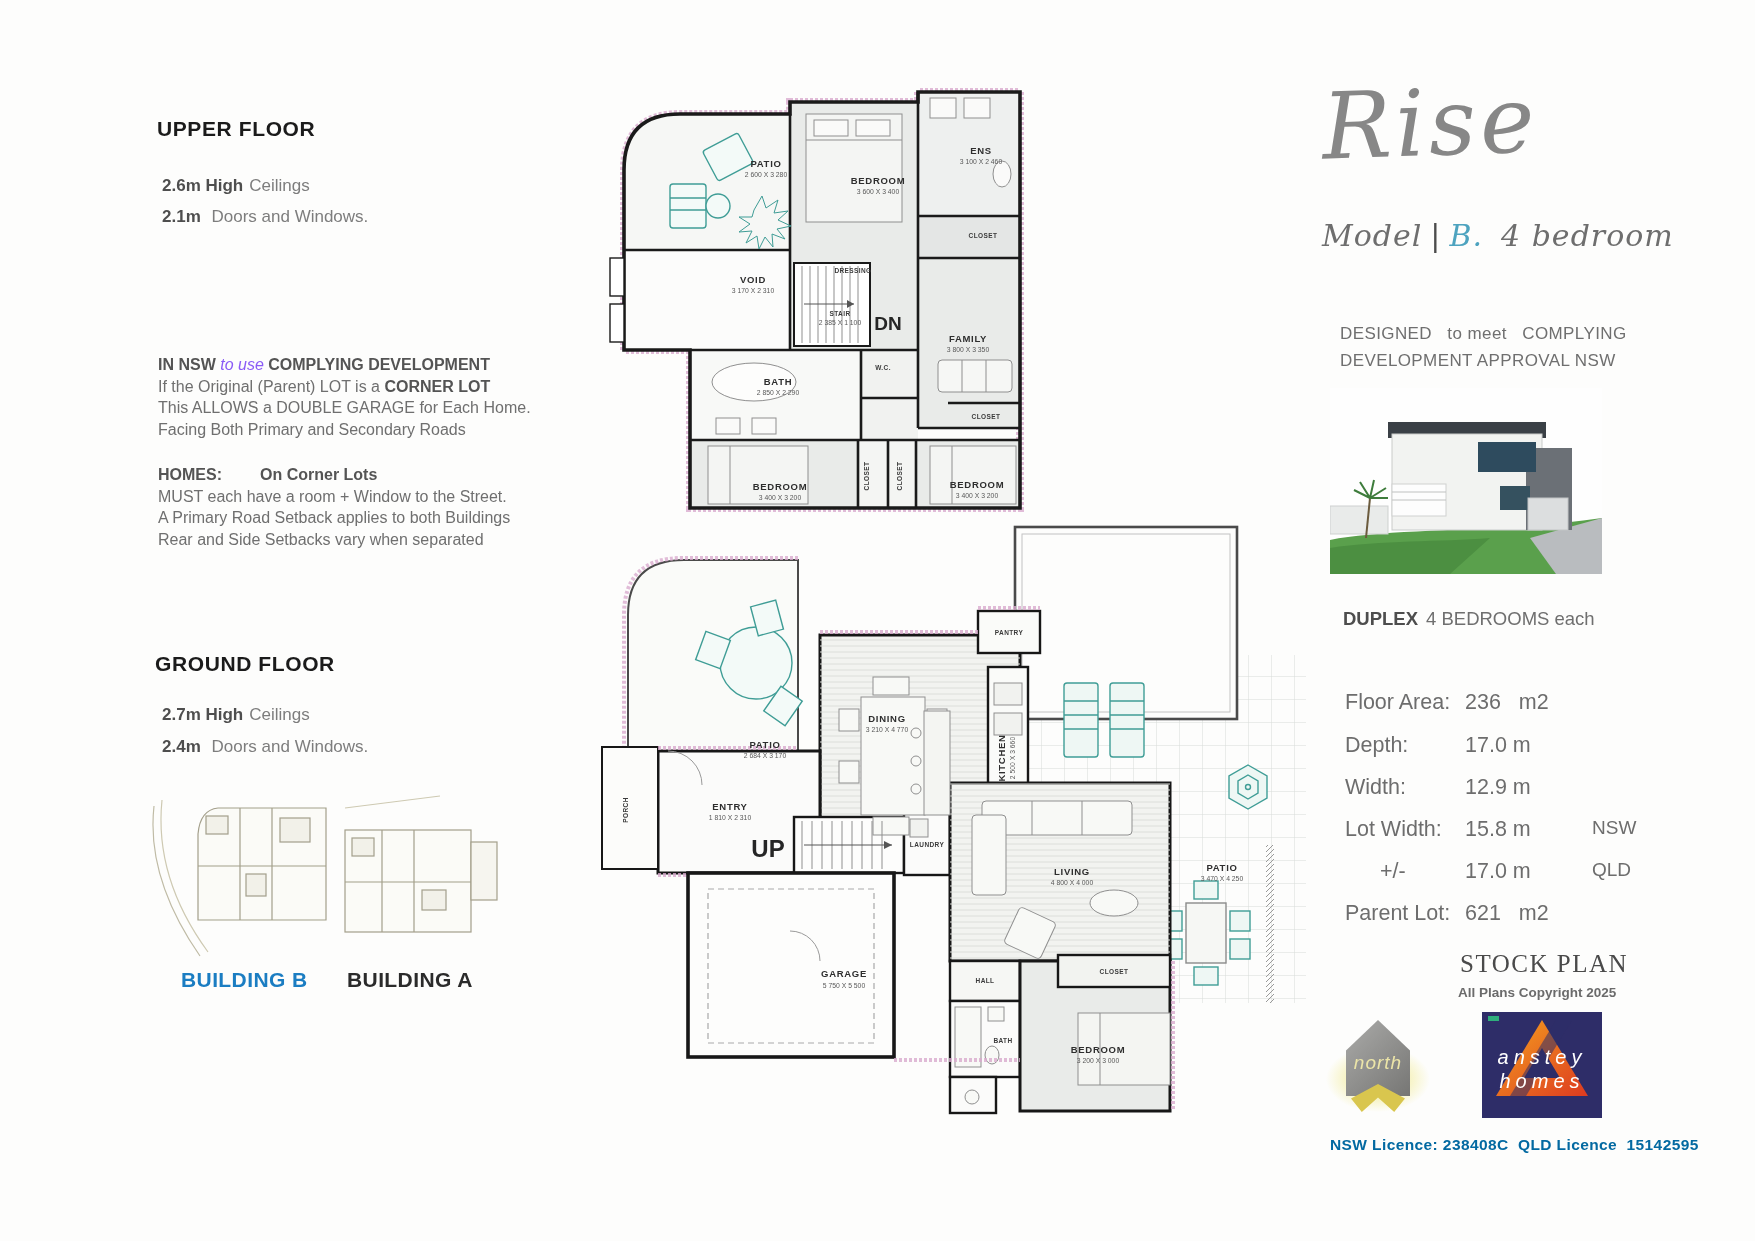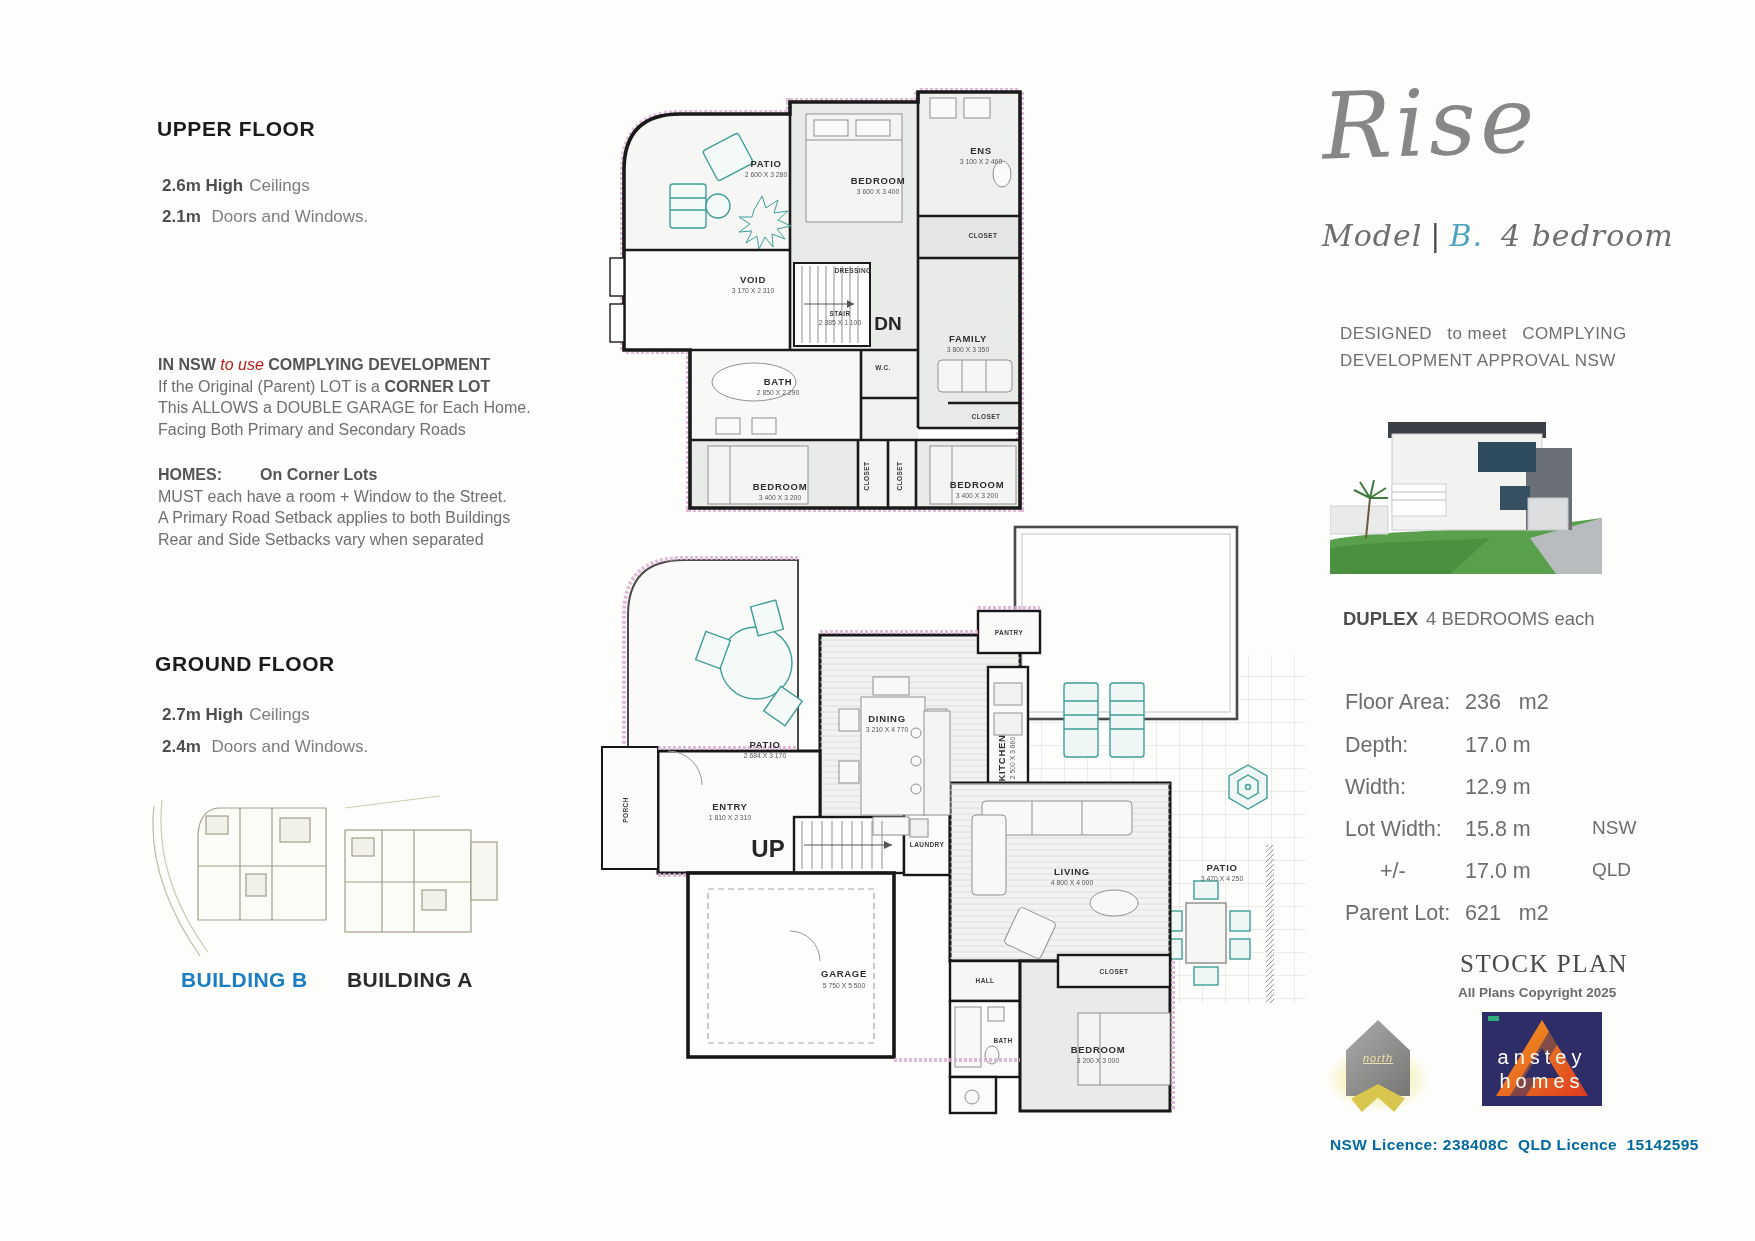--- a/index.html
+++ b/index.html
@@ -7,21 +7,21 @@
         font-family:"Liberation Sans",sans-serif;}
   .abs{position:absolute;}
   .pre{white-space:pre;}
 
   
   .floor-heading{font-size:21px;font-weight:600;color:#1b1b1b;letter-spacing:.6px;}
   .spec-line{font-size:17px;color:#7d7d7d;}
   .spec-line b{color:#4e4e4e;margin-right:6px;}
   .note{font-size:16px;line-height:21.5px;color:#6f6f6f;}
   .note b{color:#545454;}
-  .note i{color:#b91c1c;margin-top:29px;}
+  .note i{color:#8b5cf6;margin-top:29px;}
   .bldg-label{font-size:21px;font-weight:bold;letter-spacing:.4px;}
 
   
   .brand{font-family:"DejaVu Serif",serif;font-style:italic;font-size:92px;color:#878787;
          letter-spacing:4px;transform:rotate(-2deg);}
   .model-line{font-family:"DejaVu Serif",serif;font-style:italic;font-size:30px;color:#6e6e6e;letter-spacing:1px;}
   .model-line .bar{color:#4c4c4c;font-style:normal;margin:0 8px;}
   .model-line .variant{color:#4da3bf;margin-right:18px;}
   .designed{font-size:17px;line-height:27px;color:#6f6f6f;letter-spacing:.4px;}
   .duplex-line{font-size:18.5px;color:#6f6f6f;}
@@ -38,21 +38,21 @@
   .big{font:bold 24px "Liberation Sans",sans-serif;fill:#262626;text-anchor:middle;}
   .big2{font:bold 19px "Liberation Sans",sans-serif;fill:#262626;text-anchor:middle;}
 
   
   #north-logo .glow{position:absolute;left:6px;top:26px;width:104px;height:66px;border-radius:50%;
     background:radial-gradient(closest-side,#f3eda0,#f6f2bd 55%,rgba(246,242,189,0));}
   #north-logo .arrow{position:absolute;left:26px;top:0;width:64px;height:76px;
     background:linear-gradient(135deg,#ababa9,#767674);
     clip-path:polygon(50% 0,100% 40%,100% 100%,0 100%,0 40%);}
   #north-logo .ntext{position:absolute;left:26px;top:32px;width:64px;text-align:center;
-    font-style:italic;font-size:11px;color:#ece5a8;letter-spacing:1px;text-decoration:underline;}
+    font-style:italic;font-size:19px;color:#ece5a8;letter-spacing:1px;}
   #north-logo .chev{position:absolute;left:31px;top:64px;width:54px;height:28px;background:#d9c64e;
     clip-path:polygon(50% 0,100% 52%,80% 100%,50% 48%,20% 100%,0 52%);}
 
   
   #anstey-logo{background:#2e2d68;}
   #anstey-logo .atext{position:absolute;width:100%;text-align:center;color:#ffffff;
     font-size:20px;letter-spacing:5px;font-weight:500;z-index:2;}
   #anstey-logo .mark{position:absolute;left:6px;top:4px;width:11px;height:5px;background:#2fae7c;z-index:3;}
 </style>
 </head>
@@ -434,21 +434,21 @@
   <div class="abs stock" style="left:1460px;top:950px;">STOCK PLAN</div>
   <div class="abs copyright" style="left:1458px;top:985px;">All Plans Copyright 2025</div>
 
   <div id="north-logo" class="abs" style="left:1320px;top:1020px;width:116px;height:96px;">
     <div class="glow"></div>
     <div class="arrow"></div>
     <div class="ntext">north</div>
     <div class="chev"></div>
   </div>
 
-  <div id="anstey-logo" class="abs" style="left:1482px;top:1012px;width:120px;height:94px;">
+  <div id="anstey-logo" class="abs" style="left:1482px;top:1012px;width:120px;height:106px;font-style:italic;">
     <div class="mark"></div>
     <svg width="120" height="94" viewBox="0 0 120 94" style="position:absolute;left:0;top:0;">
       <defs>
         <linearGradient id="ag" x1="0" y1="0" x2="1" y2="1">
           <stop offset="0" stop-color="#f5a21f"></stop>
             <stop offset="1" stop-color="#dd3a20"></stop>
         </linearGradient>
       </defs>
       <polygon points="60,8 106,84 14,84" fill="url(#ag)"></polygon>
       <polygon points="60,36 78,66 42,66" fill="#2e2d68"></polygon>

